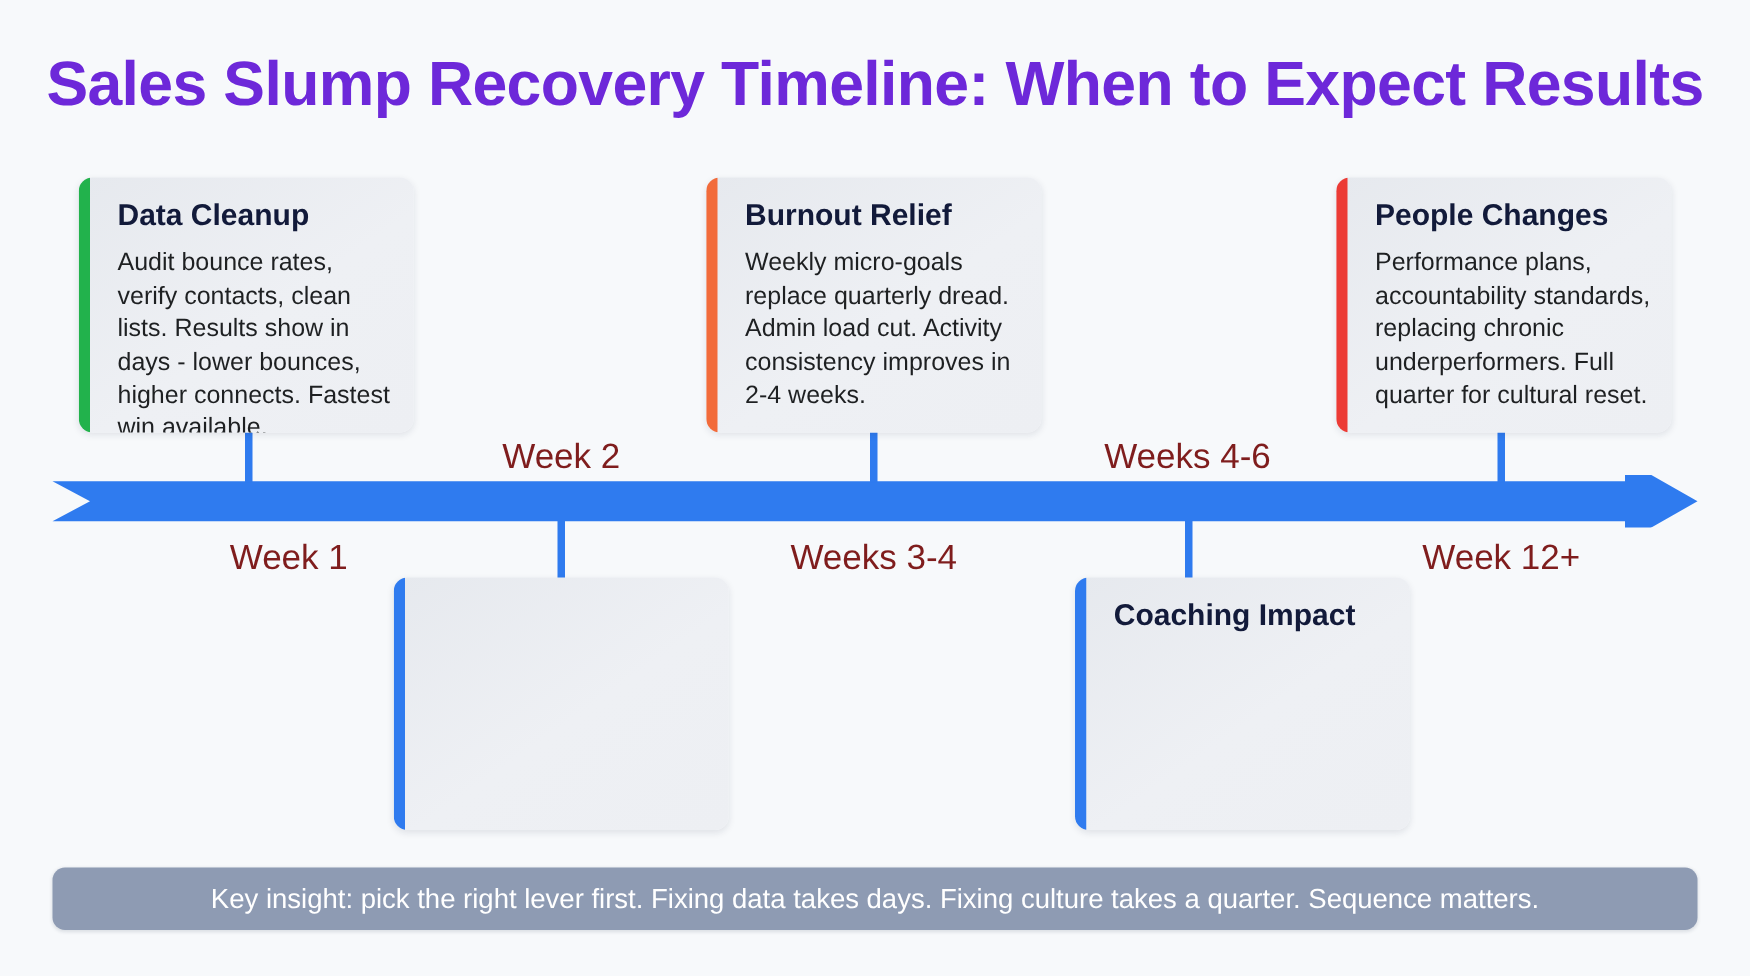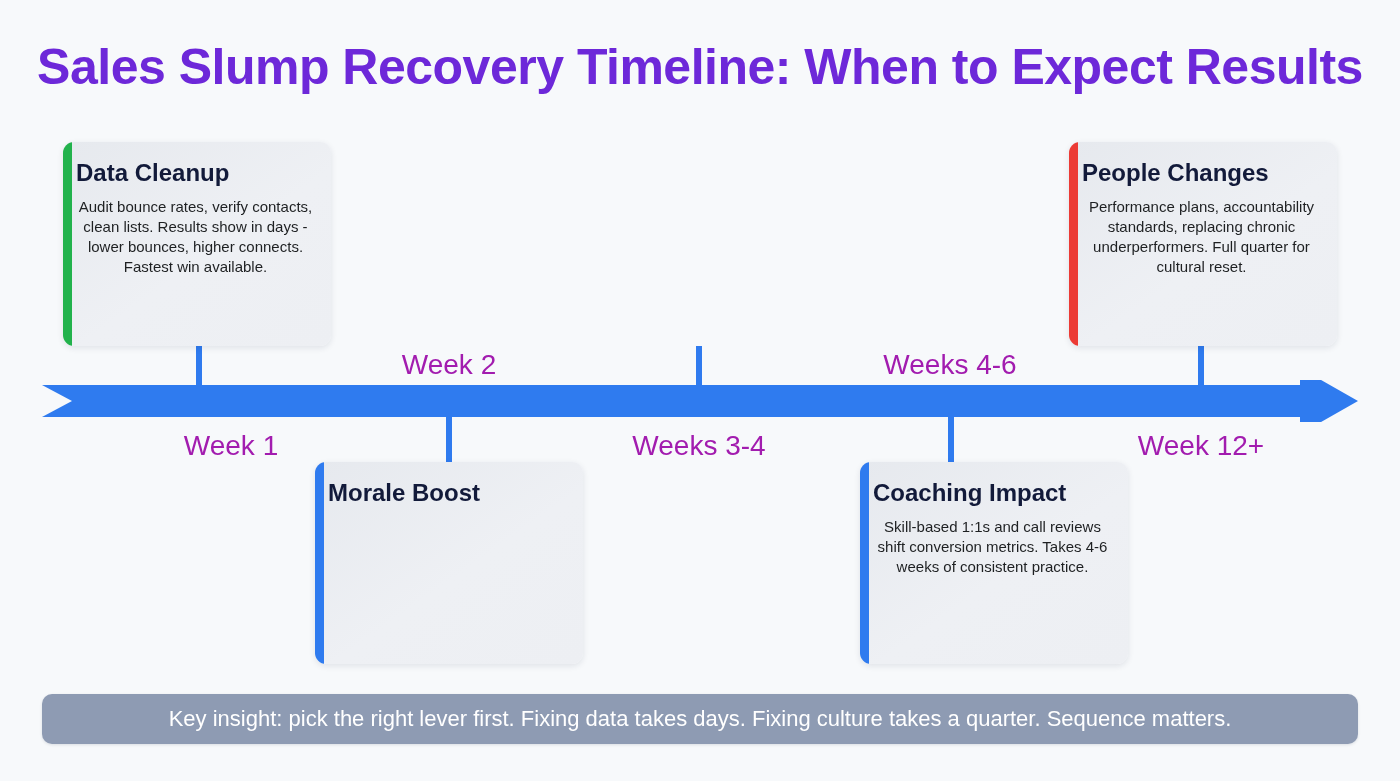--- a/index.html
+++ b/index.html
@@ -50,56 +50,55 @@
   .connector {
     position: absolute;
     width: 6px;
     background: #2f7bef;
   }
 
   
   .period-label {
     position: absolute;
     font-size: 28px;
-    color: #a21caf;
+    color: #7f1d1d;
     white-space: nowrap;
     transform: translateX(-50%);
   }
 
   
   .card {
     position: absolute;
     width: 268px;
     border-radius: 11px;
     background: linear-gradient(145deg, #e6e9ee 0%, #eef0f4 55%, #edeff3 100%);
     box-shadow: 0 2px 6px rgba(20,30,60,0.10);
     overflow: hidden;
     display: flex;
   }
   .card-accent {
     width: 9px;
     flex: 0 0 9px;
   }
   .card-body {
     flex: 1 1 auto;
-    padding: 18px 16px 18px 4px;
+    padding: 18px 16px 18px 22px;
   }
   .card-title {
     font-size: 24px;
     font-weight: bold;
     color: #121a3a;
     line-height: 1.1;
     margin-bottom: 11px;
     white-space: nowrap;
   }
   .card-desc {
-    font-size: 15px;
+    font-size: 20px;
     color: #1e2022;
     line-height: 1.32;
-    text-align: center;
   }
 
   
   .footer {
     position: absolute;
     left: 42px;
     top: 694px;
     width: 1316px;
     height: 50px;
     border-radius: 10px;
@@ -144,30 +143,35 @@
     <div class="card-accent" style="background:#22b24c;"></div>
     <div class="card-body">
       <div class="card-title">Data Cleanup</div>
       <div class="card-desc">Audit bounce rates, verify contacts, clean lists. Results show in days - lower bounces, higher connects. Fastest win available.</div>
     </div>
   </div>
 
   <div class="card" style="left:315px; top:462px; height:202px;">
     <div class="card-accent" style="background:#2f7bef;"></div>
     <div class="card-body">
-      <div class="card-title">Morale Boost</div>
     </div>
   </div>
 
+  <div class="card" style="left:565px; top:142px; height:204px;">
+    <div class="card-accent" style="background:#f26b3a;"></div>
+    <div class="card-body">
+      <div class="card-title">Burnout Relief</div>
+      <div class="card-desc">Weekly micro-goals replace quarterly dread. Admin load cut. Activity consistency improves in 2-4 weeks.</div>
+    </div>
+  </div>
 
   <div class="card" style="left:817px; top:462px; height:202px;margin-left:43px;">
     <div class="card-accent" style="background:#2f7bef;"></div>
     <div class="card-body">
       <div class="card-title">Coaching Impact</div>
-      <div class="card-desc">Skill-based 1:1s and call reviews shift conversion metrics. Takes 4-6 weeks of consistent practice.</div>
     </div>
   </div>
 
   <div class="card" style="left:1069px; top:142px; height:204px;">
     <div class="card-accent" style="background:#ec3b35;"></div>
     <div class="card-body">
       <div class="card-title">People Changes</div>
       <div class="card-desc">Performance plans, accountability standards, replacing chronic underperformers. Full quarter for cultural reset.</div>
     </div>
   </div>

